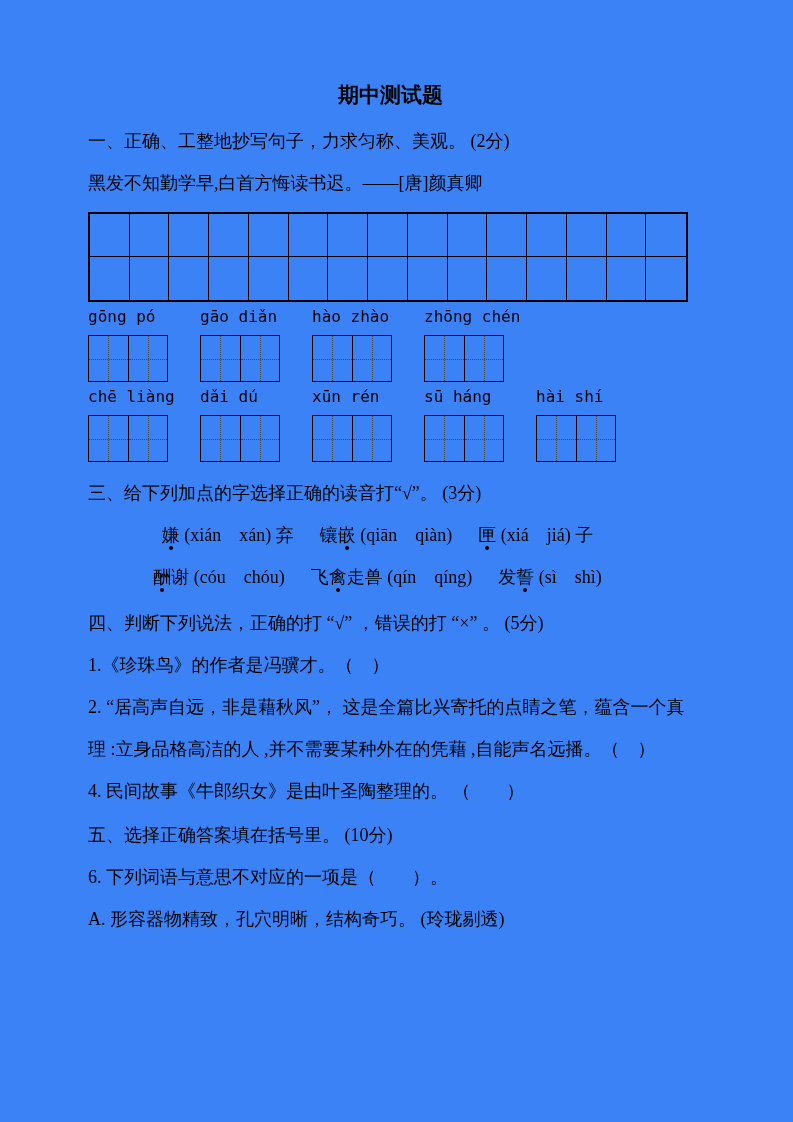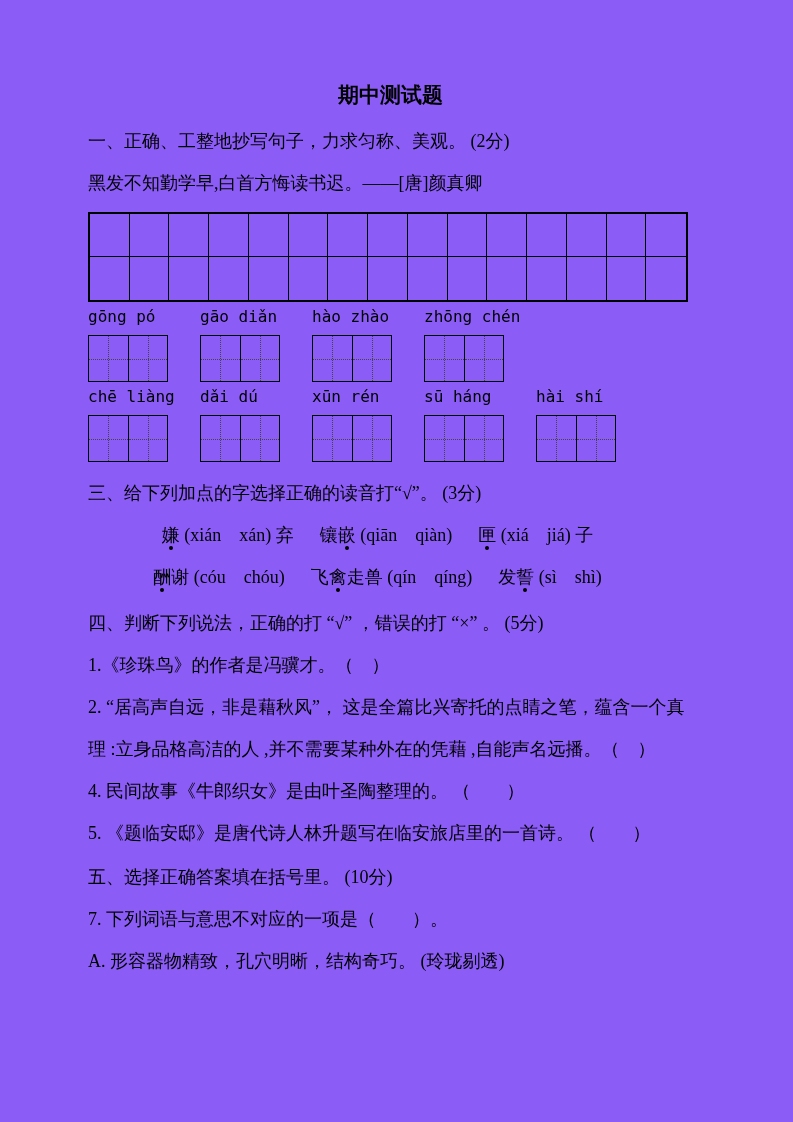--- a/index.html
+++ b/index.html
@@ -6,21 +6,21 @@
     margin: 0;
     padding: 0;
     background: #ffffff;
     color: #000000;
     font-family: "Liberation Serif", "DejaVu Serif", serif;
   }
   .page {
     position: relative;
     width: 793px;
     height: 1122px;
-    background: #8b5cf6;
+    background: #3b82f6;
     overflow: hidden;
     box-sizing: border-box;
   }
   .sheet {
     box-sizing: content-box;
     padding: 80px 88px 0 88px;
     width: 605px;
     font-size: 18px;
   }
   .title {
@@ -232,23 +232,22 @@
       <p>三、给下列加点的字选择正确的读音打“√”。 (3分)</p>
       <p class="s3line"><span class="grp"><span class="emdot">嫌</span><span> (xián　xán) 弃</span></span><span class="grp"><span>镶</span><span class="emdot">嵌</span><span> (qiān　qiàn)</span></span><span class="grp"><span class="emdot">匣</span><span> (xiá　jiá) 子</span></span></p>
       <p class="s3line"><span class="grp"><span class="emdot">酬</span><span>谢 (cóu　chóu)</span></span><span class="grp"><span>飞</span><span class="emdot">禽</span><span>走兽 (qín　qíng)</span></span><span class="grp"><span>发</span><span class="emdot">誓</span><span> (sì　shì)</span></span></p>
     </div>
 
     <div class="rhythm s4block">
       <p>四、判断下列说法，正确的打 “√” ，错误的打 “×” 。 (5分)</p>
       <p>1.《珍珠鸟》的作者是冯骥才。（　）</p>
       <p>2. “居高声自远，非是藉秋风”， 这是全篇比兴寄托的点睛之笔，蕴含一个真理 :立身品格高洁的人 ,并不需要某种外在的凭藉 ,自能声名远播。（　）</p>
       <p>4. 民间故事《牛郎织女》是由叶圣陶整理的。 （　　）</p>
-      <p>5. 《题临安邸》是唐代诗人林升题写在临安旅店里的一首诗。 （　　）</p>
     </div>
 
     <div class="rhythm s5block">
       <p>五、选择正确答案填在括号里。 (10分)</p>
-      <p>7. 下列词语与意思不对应的一项是（　　）。</p>
+      <p>6. 下列词语与意思不对应的一项是（　　）。</p>
       <p>A. 形容器物精致，孔穴明晰，结构奇巧。 (玲珑剔透)</p>
     </div>
 
   </div>
 </div>
 
 </body></html>

